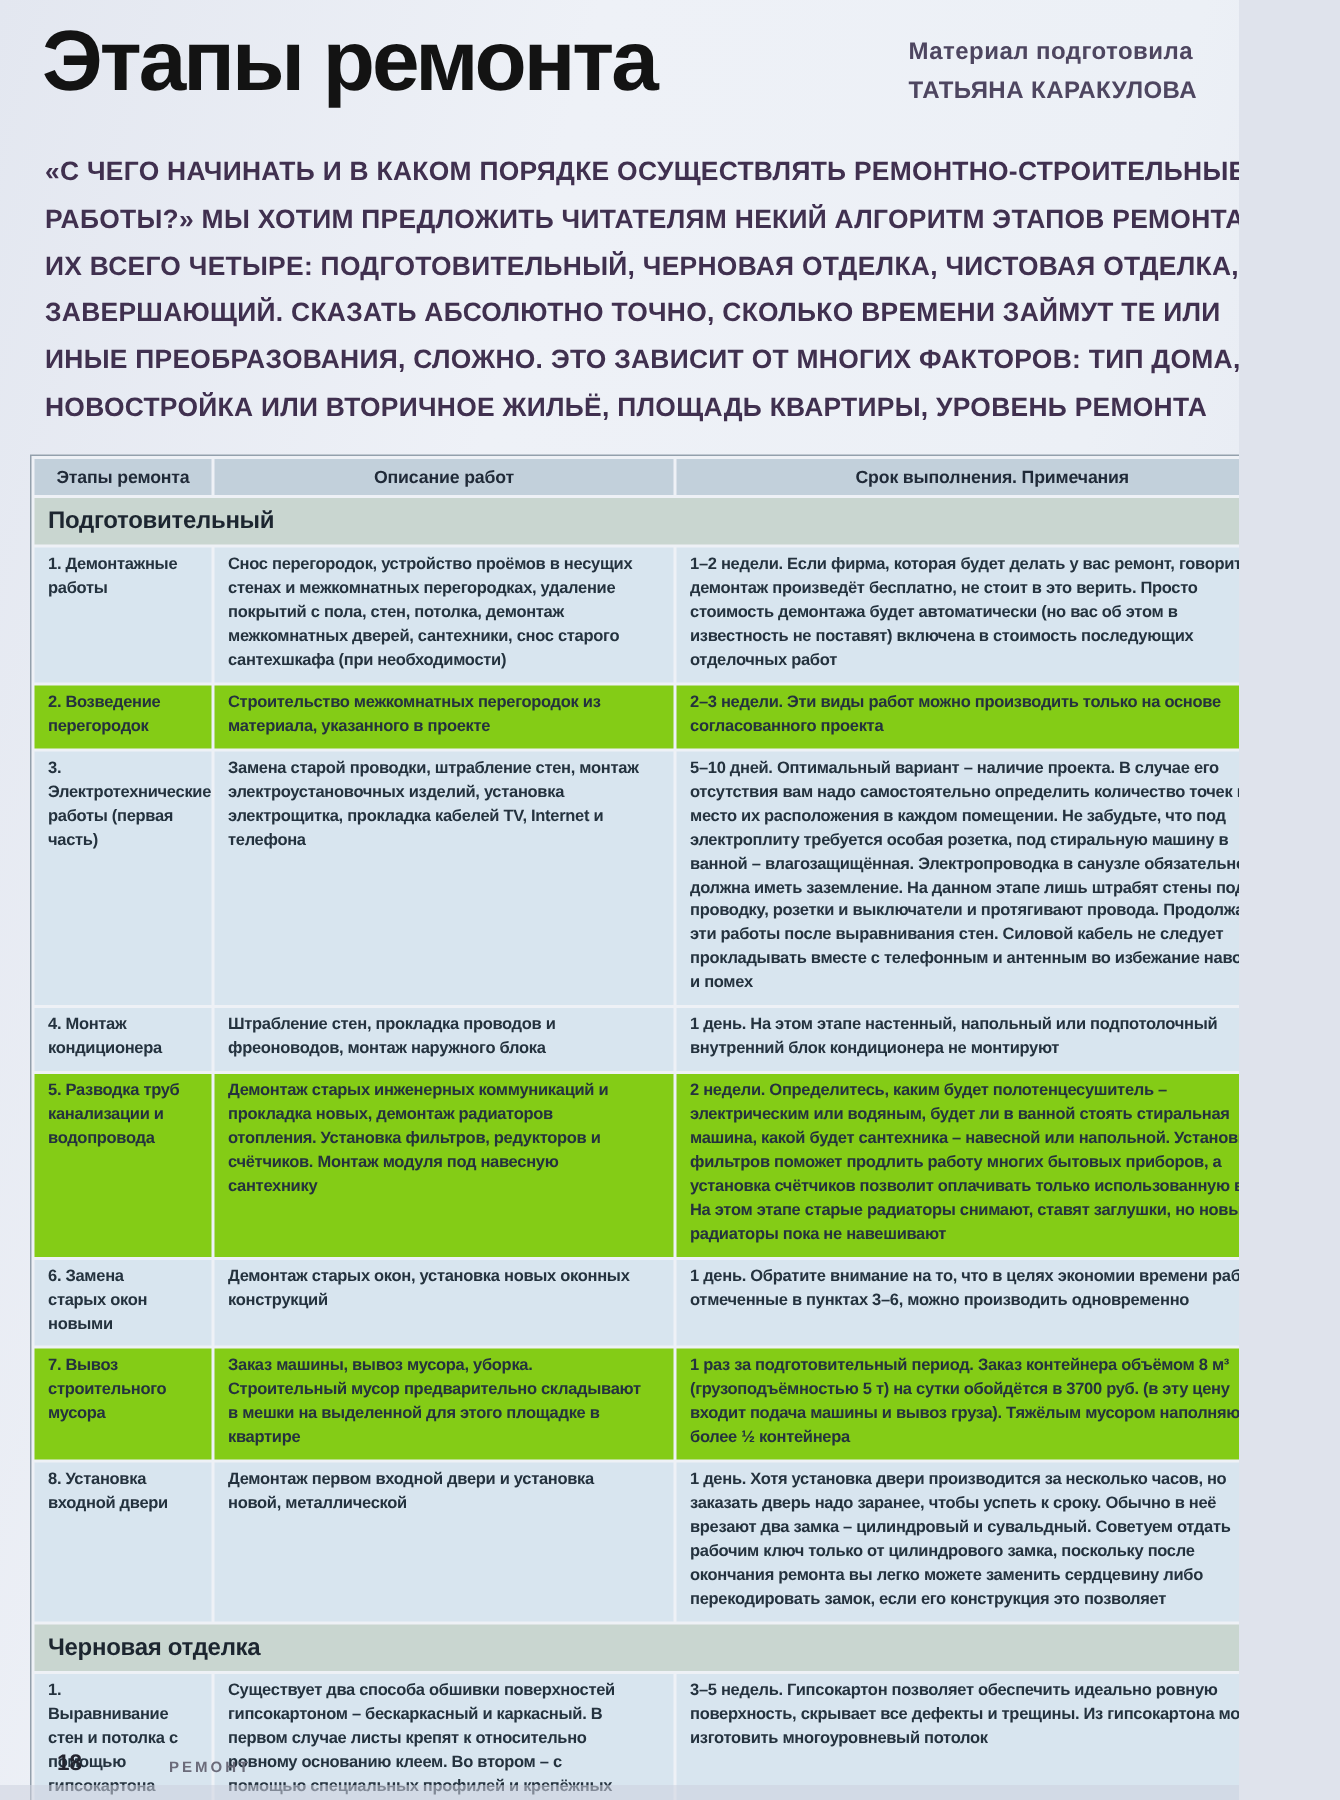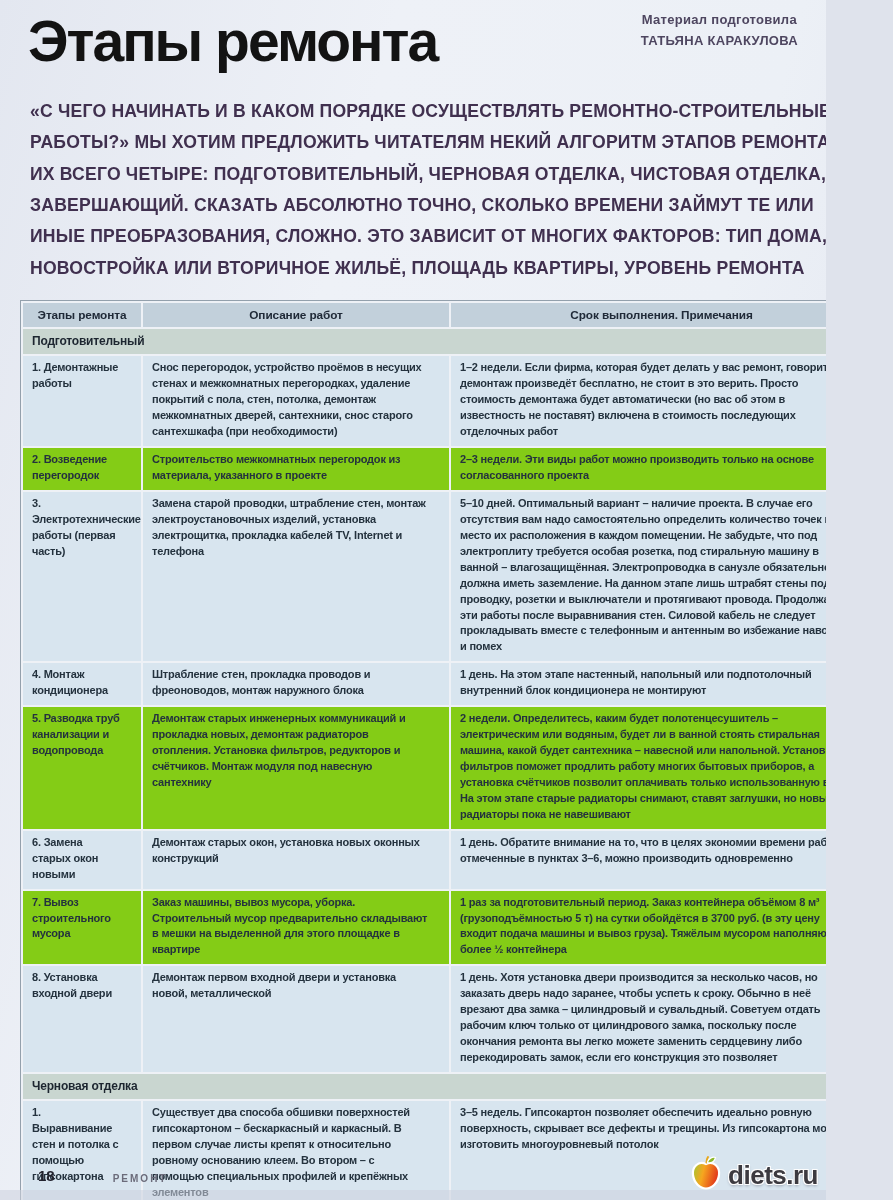--- a/index.html
+++ b/index.html
@@ -15,41 +15,41 @@
   }
   .page::after{
     content:"";position:absolute;left:0;right:0;bottom:0;height:10px;
     background:#cdd2de;opacity:.55;
   }
   .header-row{display:flex;justify-content:space-between;align-items:flex-start;padding:10px 28px 0 28px;}
   h1.title{
     margin:2px 0 0 0;font-size:57px;line-height:1.02;font-weight:bold;
     color:#131313;letter-spacing:-2px;
   }
-  .byline{text-align:center;font-size:13px;font-weight:bold;color:#4e4660;line-height:1.6;letter-spacing:.3px;}
+  .byline{margin-top:12px;text-align:left;font-size:16px;font-weight:bold;color:#4e4660;line-height:1.6;letter-spacing:.3px;}
   .intro{
     margin:26px 28px 0 30px;width:834px;
     font-size:17.6px;line-height:1.78;font-weight:bold;color:#40304f;letter-spacing:.2px;
   }
   table.tbl{
     margin:16px 0 0 20px;width:855px;table-layout:fixed;
     border-collapse:separate;border-spacing:2px;
     background:#eef1f6;border:1px solid #93a0ac;
   }
   col.c1{width:118px;} col.c2{width:306px;}
   .tbl th{
     background:#c2d0db;color:#202a38;font-size:11.8px;font-weight:bold;
     text-align:center;padding:5px 8px;letter-spacing:-.1px;
   }
   .tbl td{
     vertical-align:top;padding:4px 21px 6px 9px;
     font-size:11px;line-height:1.45;font-weight:bold;letter-spacing:-.2px;
     color:#24323e;
   }
-  tr.band td{background:#c9d6d0;font-size:12px;color:#1d2630;padding:4px 9px;}
+  tr.band td{background:#c9d6d0;font-size:16px;color:#1d2630;padding:4px 9px;}
   tr.row-blue td{background:#d8e5ef;}
   tr.row-green td{background:#84cc16;}
   .footer{position:absolute;left:38px;bottom:16px;display:flex;align-items:flex-end;margin-top:40px;}
   .footer .pagenum{font-size:15px;font-weight:bold;color:#23232e;}
   .footer .section{font-size:10px;color:#6b6b7a;letter-spacing:2px;margin-left:13px;font-weight:bold;padding-left:45px;}
   .logo{position:absolute;right:8px;bottom:4px;display:flex;align-items:center;gap:3px;}
   .logo .logo-text{
     font-size:26px;font-weight:bold;color:#3c3a40;letter-spacing:-.5px;
     text-shadow:-1px -1px 0 #fdfdfd,1px -1px 0 #fdfdfd,-1px 1px 0 #fdfdfd,1px 1px 0 #fdfdfd,0 2px 3px rgba(40,40,60,.35);
   }
@@ -143,31 +143,14 @@
         <td>До 1 месяца. Если перепад поверхностей небольшой (не более 2 см), их можно выровнять штукатурным составом. Каждый слой должен успеть высохнуть, прежде чем будет нанесён следующий. Принимая работу мастеров, с помощью уровня проверьте геометрию углов. Если она нарушена, в последующем могут возникнуть проблемы, например, с установкой шкафа-купе</td>
       </tr>
     </tbody>
   </table>
 
   <div class="footer">
     <span class="pagenum">18</span>
     <span class="section">РЕМОНТ</span>
   </div>
 
-  <div class="logo">
-    <span>
-      <svg width="38" height="38" viewBox="0 0 38 38">
-        <defs>
-          <linearGradient id="appleGrad" x1="0" y1="0" x2="1" y2="0.25">
-            <stop offset="0" stop-color="#9ec733"></stop>
-            <stop offset="0.45" stop-color="#f6a61f"></stop>
-            <stop offset="1" stop-color="#e2391b"></stop>
-          </linearGradient>
-        </defs>
-        <path d="M19 10 C 11 6.5, 5 13, 6 21 C 7 29, 13 34.5, 19 34.5 C 25 34.5, 31 29, 32 21 C 33 13, 27 6.5, 19 10 Z" fill="url(#appleGrad)" stroke="#ffffff" stroke-width="2.2"></path>
-        <path d="M19.5 8.5 C 19.5 6, 20 4.5, 21 3" stroke="#e8a81c" stroke-width="2" fill="none" stroke-linecap="round"></path>
-        <path d="M20.5 8 C 22 4, 26 2.5, 28.5 3.5 C 27.5 7.5, 24.5 9.5, 20.5 8.5 Z" fill="#8db829" stroke="#ffffff" stroke-width="1.2"></path>
-      </svg>
-    </span>
-    <span class="logo-text">diets.ru</span>
-  </div>
 
 </div>
 
 </body></html>

